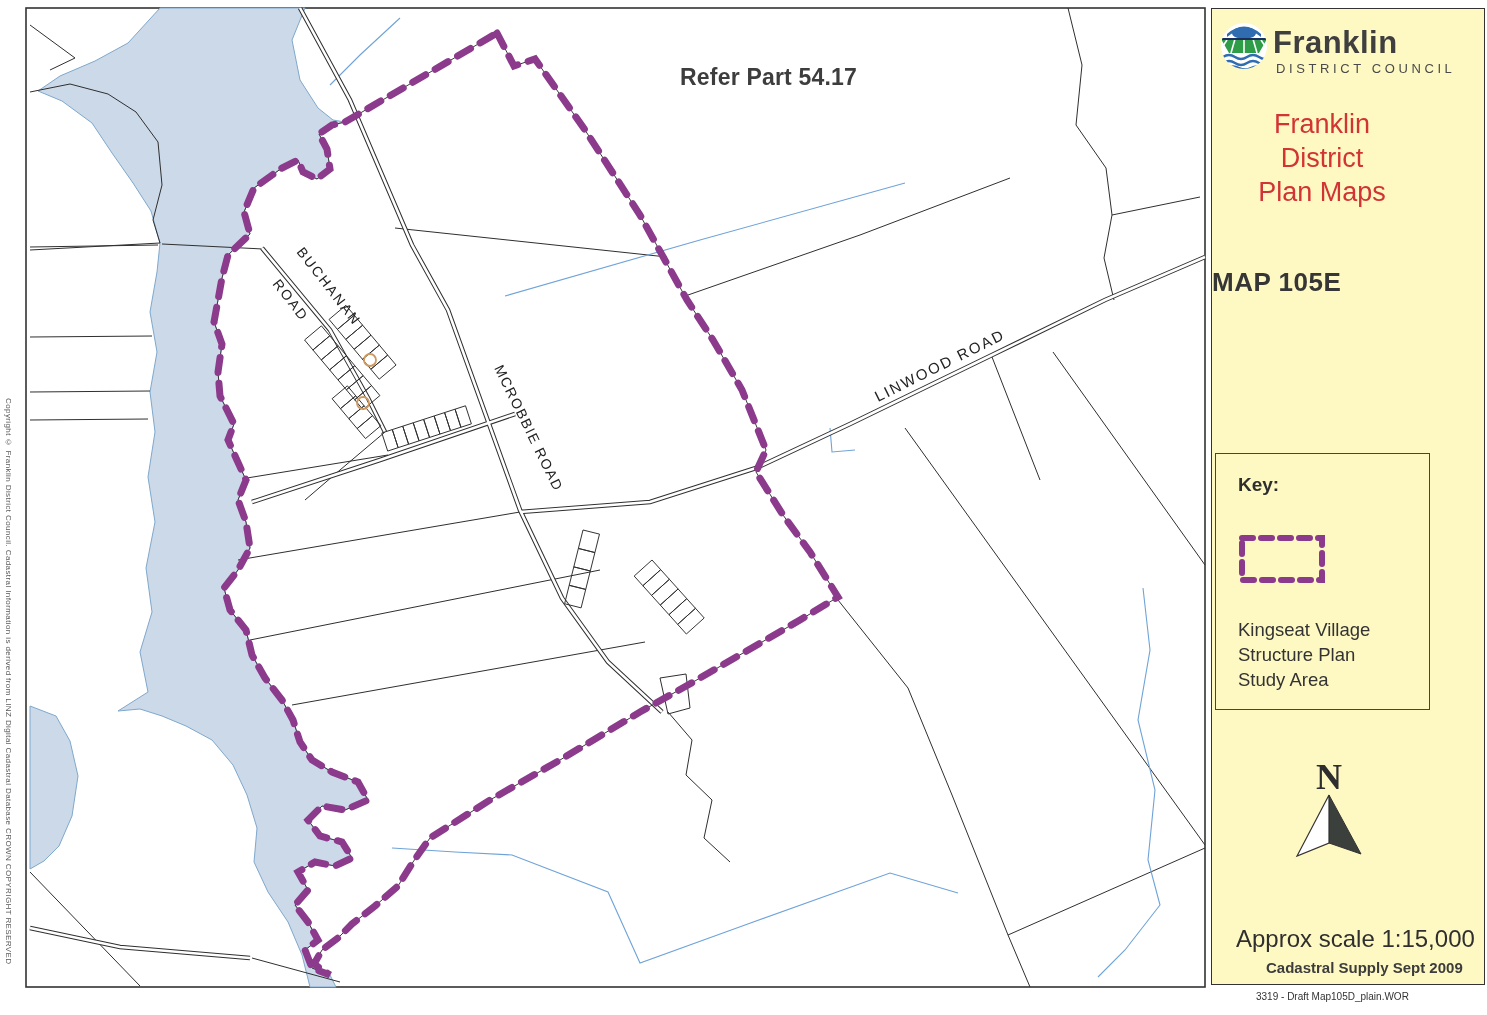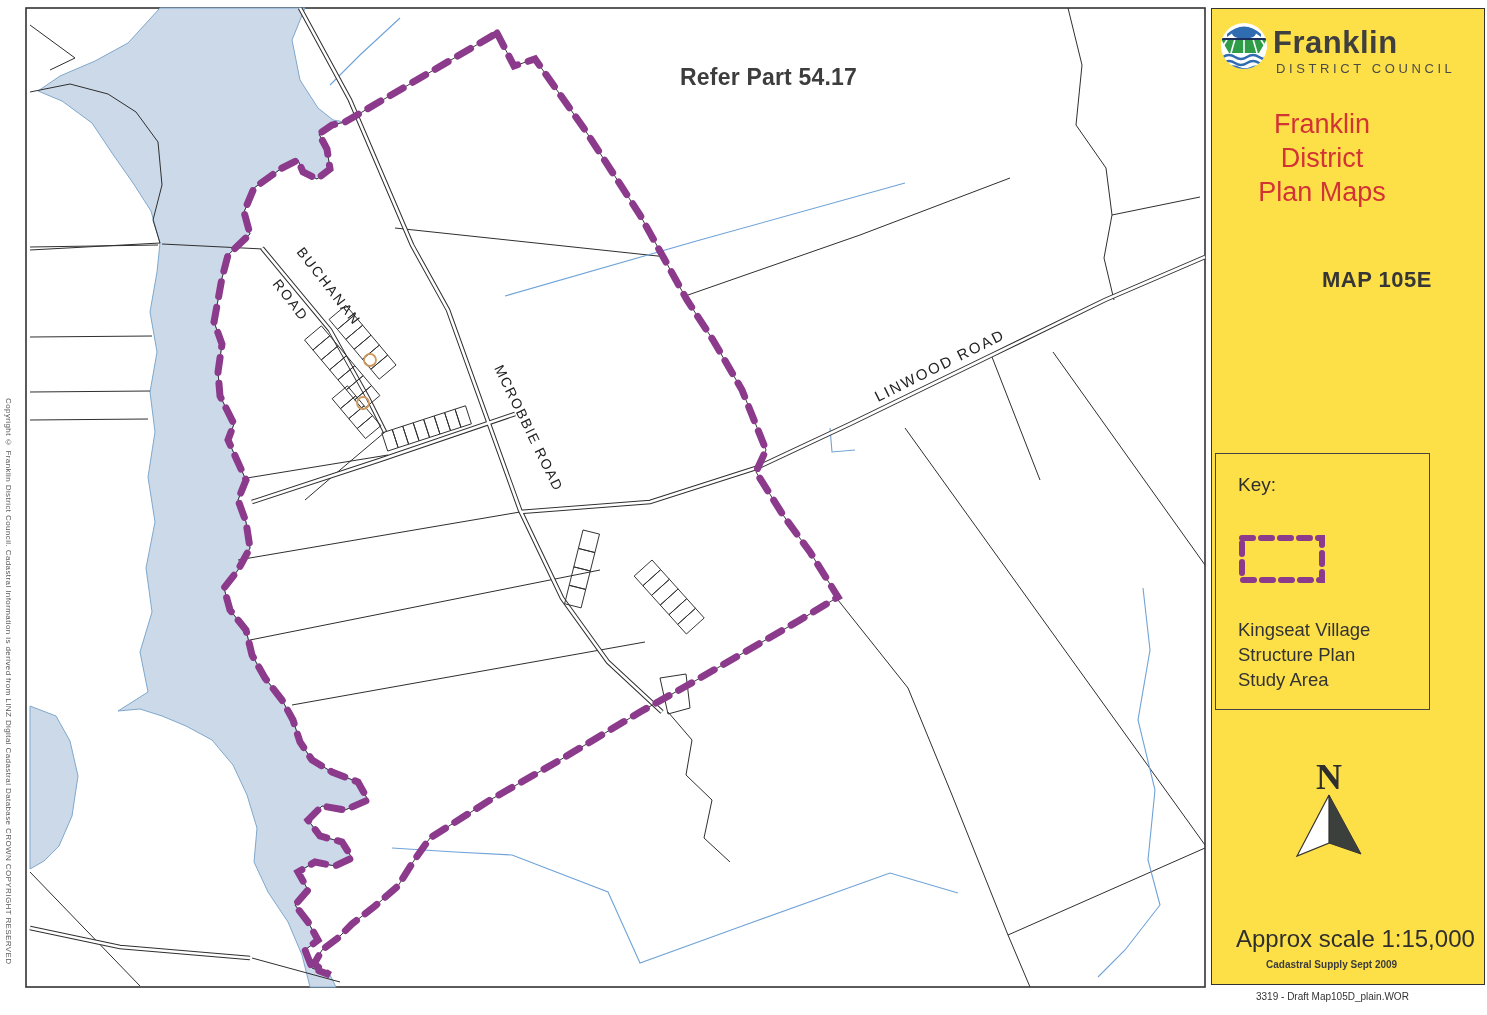--- a/index.html
+++ b/index.html
@@ -2,34 +2,34 @@
 <html><head>
 <meta charset="utf-8">
 <style>
   html,body{margin:0;padding:0;background:#ffffff;}
   #page{position:relative;width:1487px;height:1015px;background:#ffffff;overflow:hidden;
         font-family:"Liberation Sans", sans-serif;color:#333;}
   #map-svg{position:absolute;left:0;top:0;}
   .map-title{position:absolute;left:680px;width:540px;font-weight:bold;font-size:23px;color:#3d3d3d;letter-spacing:.2px;}
   #title1{top:28px;} #title2{top:64px;}
   
-  #panel{position:absolute;left:1211px;top:8px;width:272px;height:975px;border:1.6px solid #333;background:#fde047;}
+  #panel{position:absolute;left:1211px;top:8px;width:272px;height:975px;border:1.6px solid #333;background:#fef9c3;}
   #logo-row{position:absolute;left:5px;top:12px;width:260px;height:56px;}
   #logo-mark{position:absolute;left:2px;top:0px;}
   #logo-name{position:absolute;left:56px;top:4px;font-size:31px;font-weight:bold;color:#3f3f3f;letter-spacing:.5px;}
   #logo-sub{position:absolute;left:59px;top:40px;font-size:13px;color:#4a4a4a;letter-spacing:3.6px;}
   #plan-title{position:absolute;left:0px;top:98px;width:220px;text-align:center;color:#d23334;font-size:27px;line-height:34px;}
-  #map-code{position:absolute;left:0px;top:258px;width:220px;text-align:right;font-size:22px;font-weight:bold;color:#363636;letter-spacing:.5px;}
+  #map-code{position:absolute;left:0px;top:258px;width:220px;text-align:left;font-size:26px;font-weight:bold;color:#363636;letter-spacing:.5px;}
   #key-box{position:absolute;left:3px;top:444px;width:213px;height:255px;border:1.6px solid #444;}
-  #key-title{position:absolute;left:22px;top:20px;font-size:19px;font-weight:normal;color:#2e2e2e;text-align:right;}
+  #key-title{position:absolute;left:22px;top:20px;font-size:19px;font-weight:bold;color:#2e2e2e;text-align:right;}
   #key-swatch{position:absolute;left:20px;top:76px;}
   #key-label{position:absolute;left:22px;top:148px;font-size:18.5px;color:#333;line-height:25px;margin-top:15px;}
   #north-block{position:absolute;left:70px;top:744px;width:100px;height:115px;}
   #scale-text{position:absolute;left:24px;top:916px;font-size:24px;color:#2f2f2f;}
-  #cadastral-text{position:absolute;left:54px;top:950px;font-size:10px;font-weight:bold;color:#3c3c3c;}
+  #cadastral-text{position:absolute;left:54px;top:950px;font-size:15px;font-weight:bold;color:#3c3c3c;}
   #footer-text{position:absolute;left:1256px;top:991px;font-size:10px;color:#333;}
   #copyright{position:absolute;left:4px;top:398px;height:615px;font-size:8px;color:#5a5a5a;
              writing-mode:vertical-rl;letter-spacing:.4px;white-space:nowrap;}
 </style>
 </head>
 <body>
 
 <div id="page">
 
   <svg id="map-svg" width="1487" height="1015" viewBox="0 0 1487 1015">

